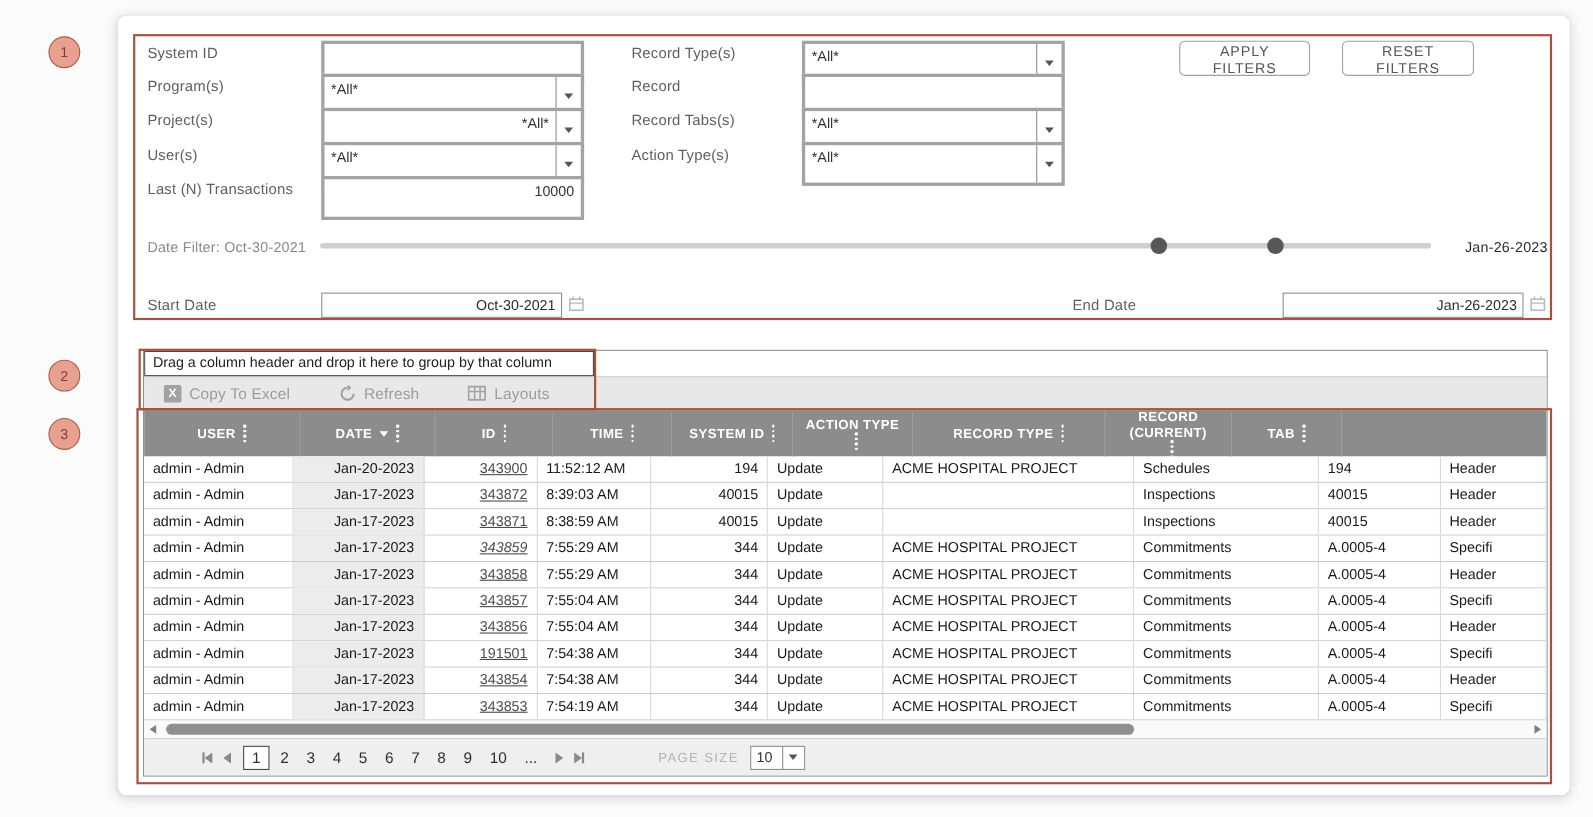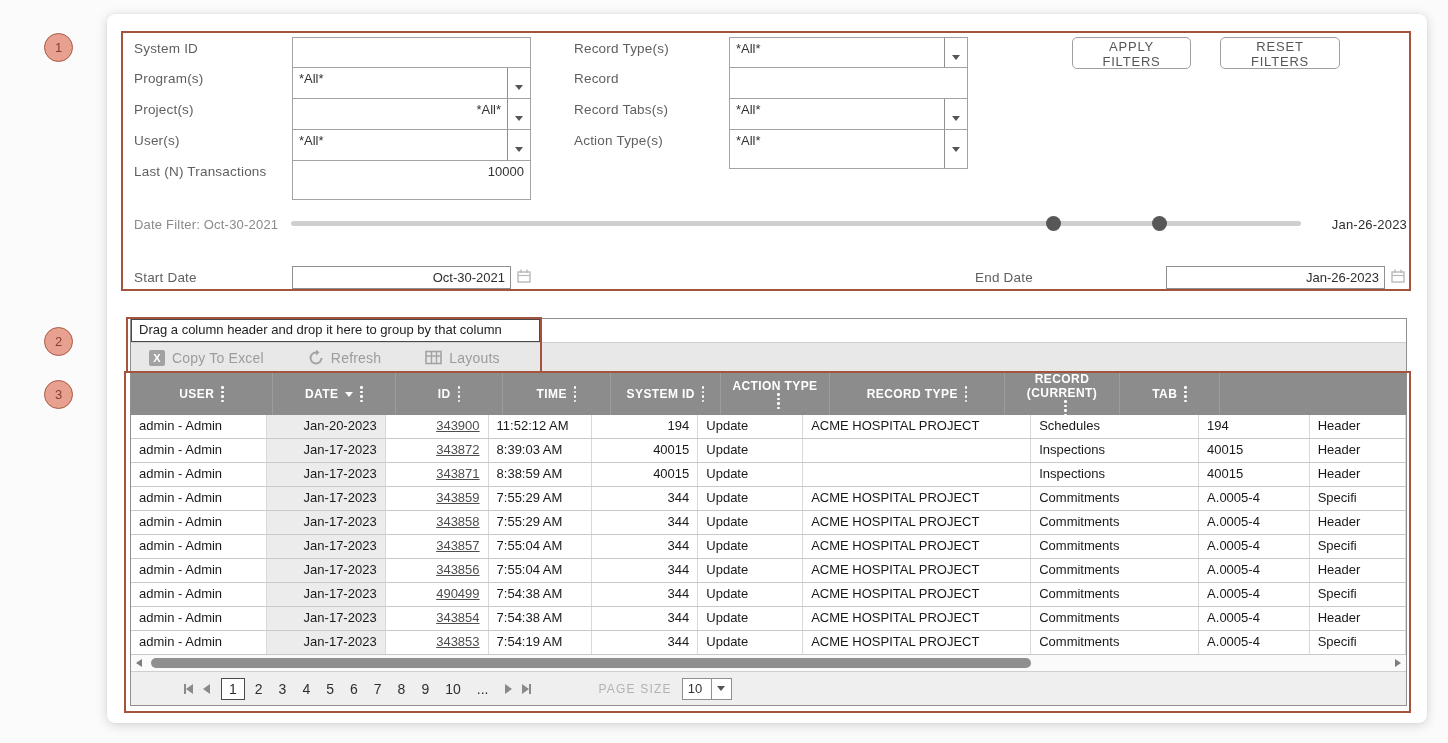--- a/index.html
+++ b/index.html
@@ -3,21 +3,21 @@
 <meta charset="utf-8">
 <style>
   html,body{margin:0;padding:0;background:#fafafa;}
   #stage{position:relative;width:1448px;height:743px;overflow:hidden;
     font-family:"Liberation Sans",sans-serif;background:#fbfbfb;}
   #card{position:absolute;left:107px;top:14px;width:1320px;height:709px;background:#fff;
     border-radius:8px;box-shadow:0 2px 12px rgba(0,0,0,.16),0 0 2px rgba(0,0,0,.08);}
   
   .f-row{position:absolute;height:24px;}
   .f-label{position:absolute;left:0;top:4px;font-size:13.5px;color:#5f5f5f;letter-spacing:.2px;white-space:nowrap;}
-  .ctl{position:absolute;top:0;width:239px;height:40px;box-sizing:border-box;border:1px solid #a3a3a3;background:#fff;display:flex;}
+  .ctl{position:absolute;top:0;width:239px;height:40px;box-sizing:border-box;border:3px solid #a3a3a3;background:#fff;display:flex;}
   .ctl .val{flex:1;font-size:13px;color:#333;line-height:22px;padding:0 6px;overflow:hidden;white-space:nowrap;}
   .ctl .val.num{text-align:right;}
   .arrow-seg{width:22px;border-left:1px solid #8f8f8f;display:flex;align-items:center;justify-content:center;}
   .tri-down{width:0;height:0;border-left:4px solid transparent;border-right:4px solid transparent;border-top:5px solid #555;}
   .btn{position:absolute;top:23px;height:32px;box-sizing:border-box;border:1px solid #a0a0a0;border-radius:5px;
     background:#fff;color:#565656;font-size:13px;letter-spacing:.8px;font-family:"Liberation Sans",sans-serif;}
   #apply{left:965px;width:119px;} #reset{left:1113px;width:120px;}
   #slider-label{position:absolute;left:27px;top:203px;font-size:13px;color:#8a8a8a;letter-spacing:.2px;}
   #slider-track{position:absolute;left:184px;top:207px;width:1010px;height:5px;background:#cfcfcf;border-radius:3px;}
   .handle{position:absolute;top:-5px;width:15px;height:15px;border-radius:50%;background:#575757;}
@@ -333,21 +333,21 @@
             <div class="t-cell right" style="width: 110px;">40015</div>
             <div class="t-cell" style="width: 109px;">Update</div>
             <div class="t-cell" style="width: 238px;"></div>
             <div class="t-cell" style="width: 175px;">Inspections</div>
             <div class="t-cell" style="width: 115px;">40015</div>
             <div class="t-cell" style="width: 100px;">Header</div>
           </div>
           <div class="t-row">
             <div class="t-cell" style="width: 142px;">admin - Admin</div>
             <div class="t-cell right shade" style="width: 123px;">Jan-17-2023</div>
-            <div class="t-cell right" style="width: 107px;"><span class="id-link">343859</span></div>
+            <div class="t-cell right" style="width: 107px; font-style: italic;"><span class="id-link">343859</span></div>
             <div class="t-cell" style="width: 108px;">7:55:29 AM</div>
             <div class="t-cell right" style="width: 110px;">344</div>
             <div class="t-cell" style="width: 109px;">Update</div>
             <div class="t-cell" style="width: 238px;">ACME HOSPITAL PROJECT</div>
             <div class="t-cell" style="width: 175px;">Commitments</div>
             <div class="t-cell" style="width: 115px;">A.0005-4</div>
             <div class="t-cell" style="width: 100px;">Specifi</div>
           </div>
           <div class="t-row">
             <div class="t-cell" style="width: 142px;">admin - Admin</div>
@@ -381,21 +381,21 @@
             <div class="t-cell right" style="width: 110px;">344</div>
             <div class="t-cell" style="width: 109px;">Update</div>
             <div class="t-cell" style="width: 238px;">ACME HOSPITAL PROJECT</div>
             <div class="t-cell" style="width: 175px;">Commitments</div>
             <div class="t-cell" style="width: 115px;">A.0005-4</div>
             <div class="t-cell" style="width: 100px;">Header</div>
           </div>
           <div class="t-row">
             <div class="t-cell" style="width: 142px;">admin - Admin</div>
             <div class="t-cell right shade" style="width: 123px;">Jan-17-2023</div>
-            <div class="t-cell right" style="width: 107px;"><span class="id-link">490499</span></div>
+            <div class="t-cell right" style="width: 107px;"><span class="id-link">191501</span></div>
             <div class="t-cell" style="width: 108px;">7:54:38 AM</div>
             <div class="t-cell right" style="width: 110px;">344</div>
             <div class="t-cell" style="width: 109px;">Update</div>
             <div class="t-cell" style="width: 238px;">ACME HOSPITAL PROJECT</div>
             <div class="t-cell" style="width: 175px;">Commitments</div>
             <div class="t-cell" style="width: 115px;">A.0005-4</div>
             <div class="t-cell" style="width: 100px;">Specifi</div>
           </div>
           <div class="t-row">
             <div class="t-cell" style="width: 142px;">admin - Admin</div>

